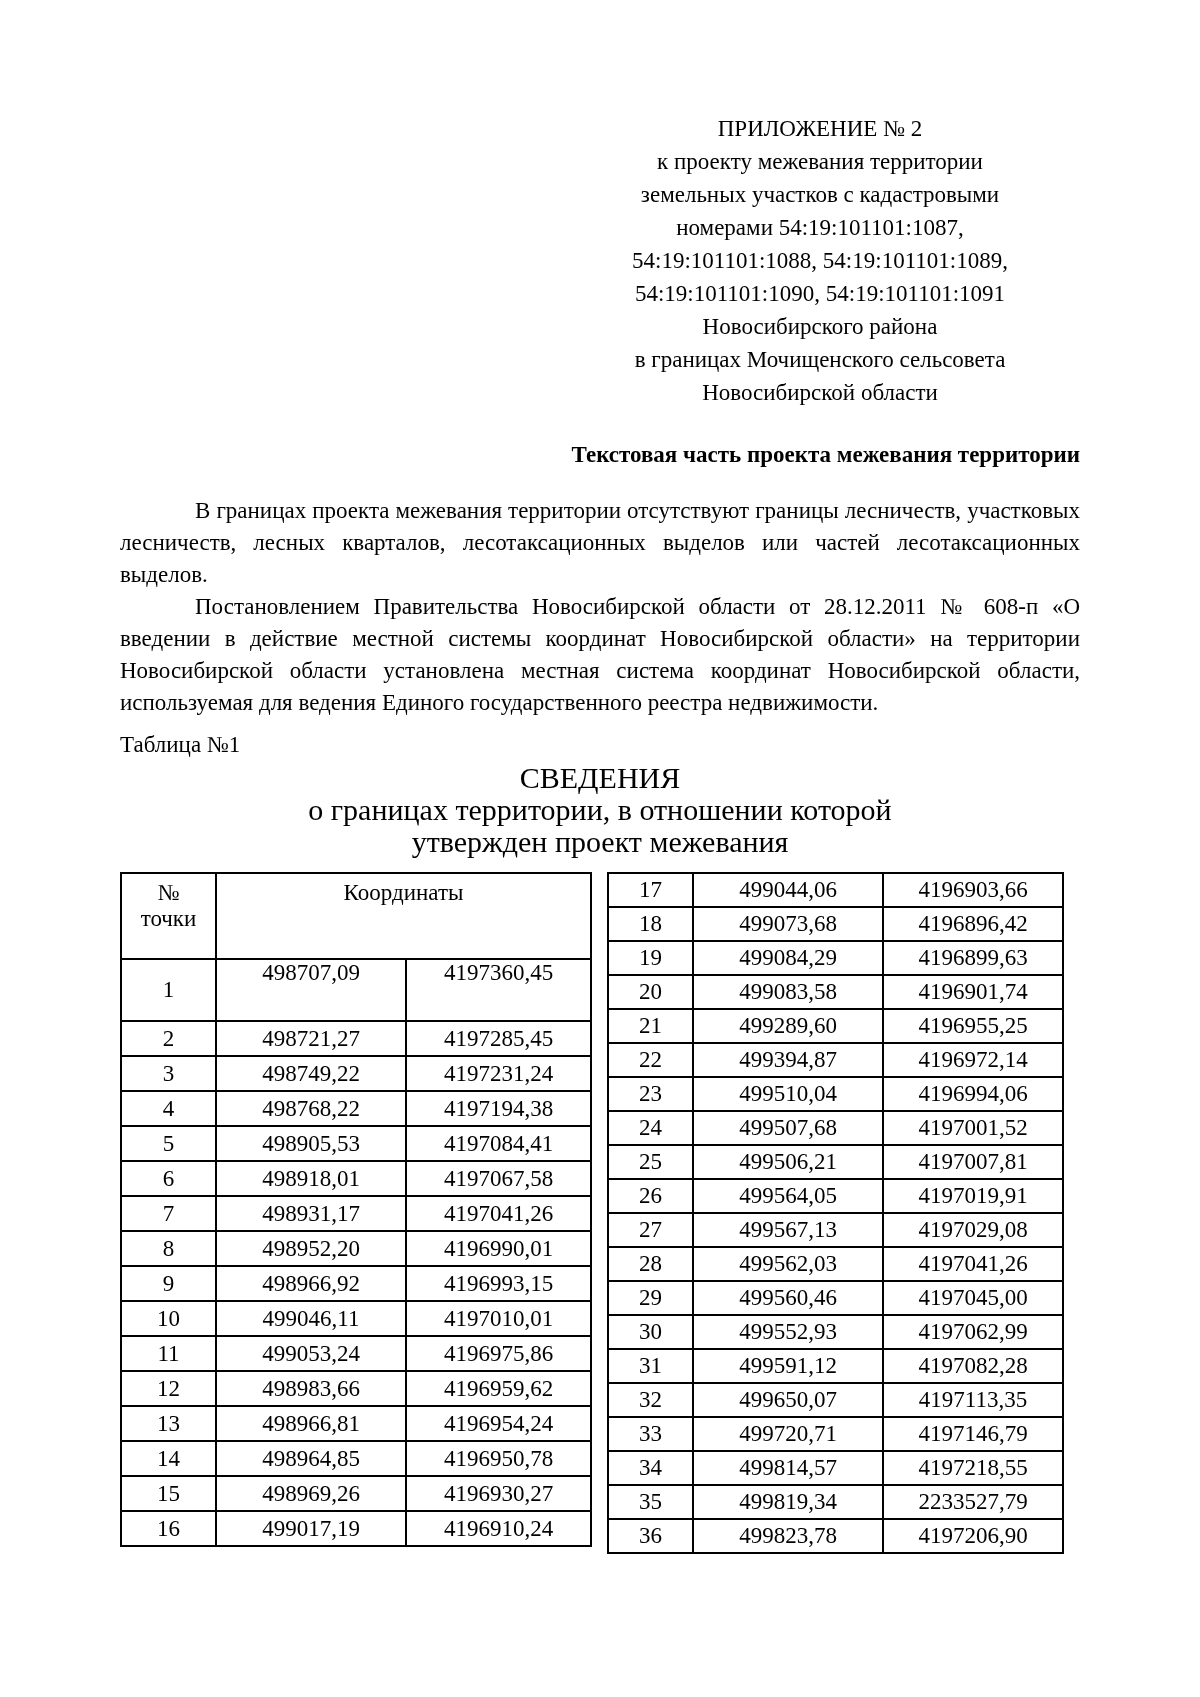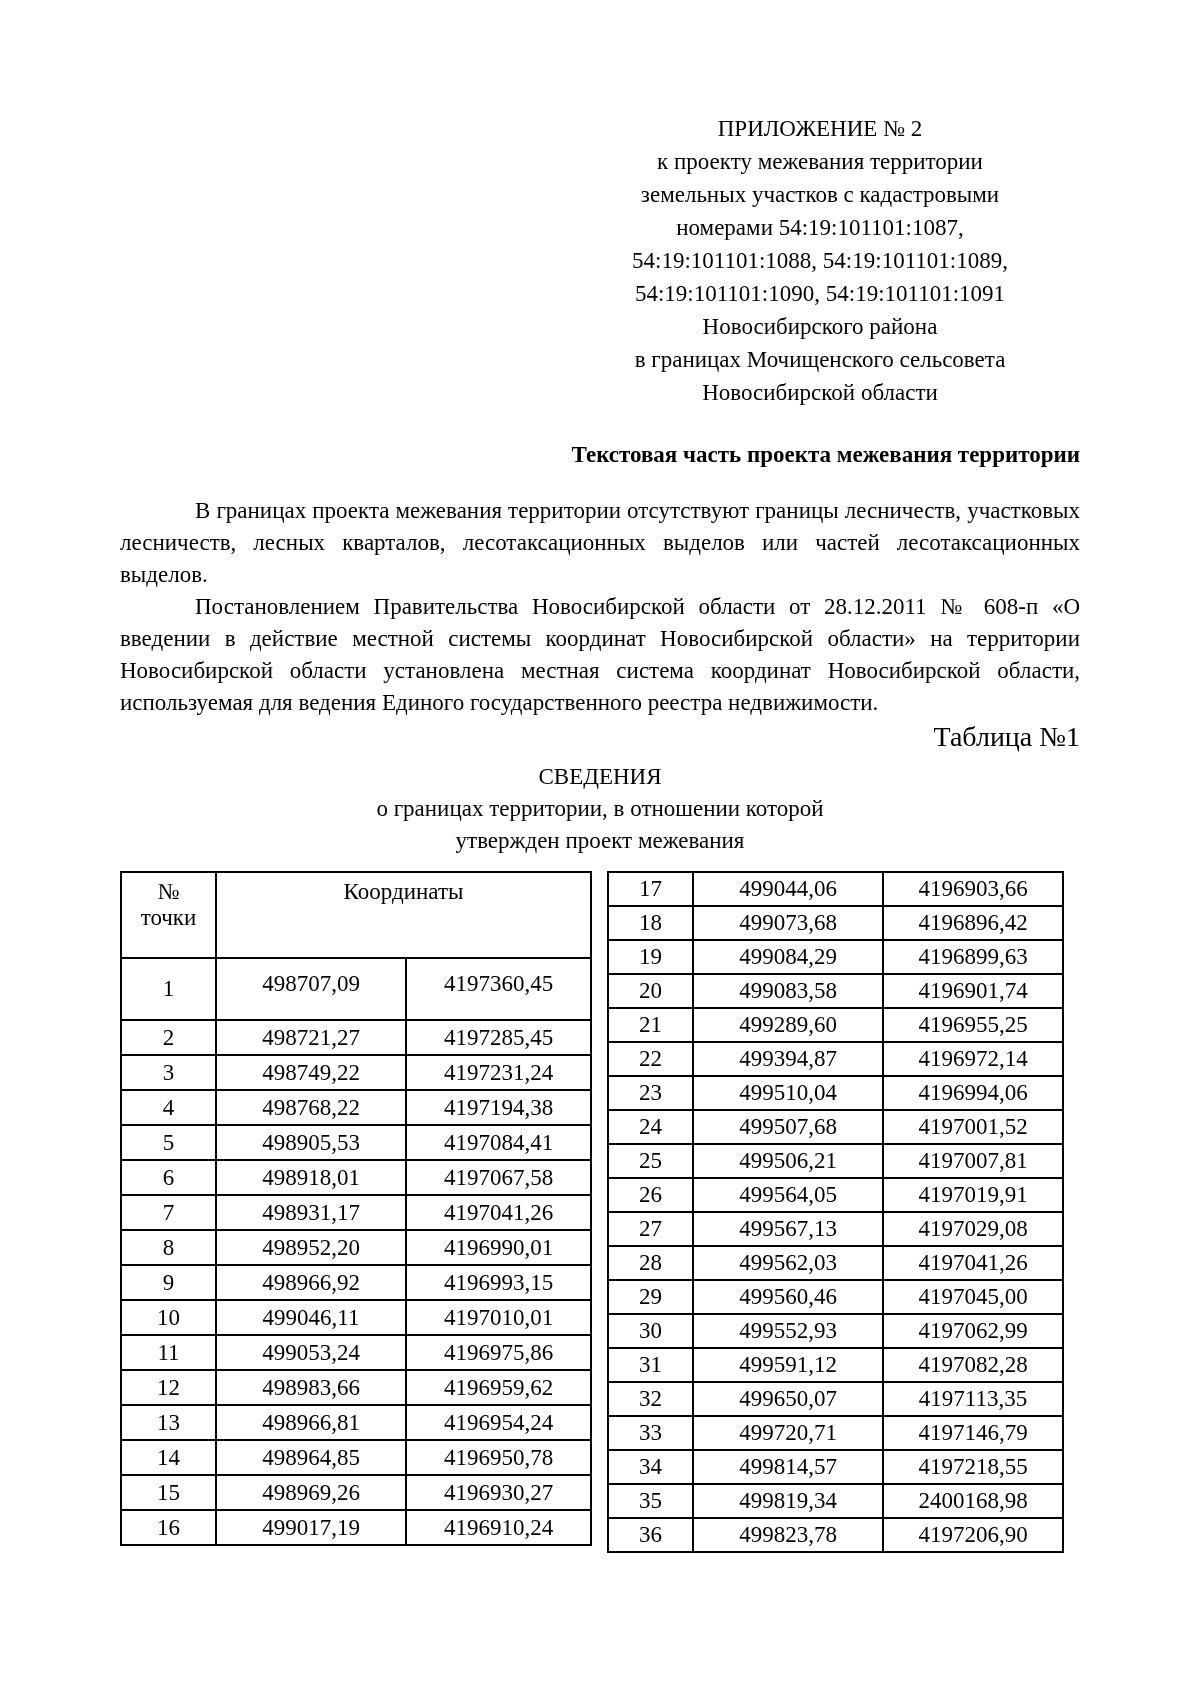--- a/index.html
+++ b/index.html
@@ -41,29 +41,29 @@
     margin-top: 24px;
     font-size: 23px;
     line-height: 32px;
     text-align: justify;
   }
   .body-text p {
     margin: 0;
     text-indent: 75px;
   }
   .table-label {
-    margin-top: 2px;
-    text-align: right;
-    font-size: 28px;
+    margin-top: 10px;
+    text-align: left;
+    font-size: 23px;
     line-height: 32px;
   }
   .table-title {
-    margin-top: 8px;
+    margin-top: 1px;
     text-align: center;
-    font-size: 23px;
+    font-size: 30px;
     line-height: 32px;
   }
   .tables-wrap {
     margin-top: 14px;
     display: flex;
     align-items: flex-start;
     gap: 15px;
   }
   table.coords {
     border-collapse: collapse;
@@ -81,21 +81,21 @@
   .left-table col.c-num   { width: 95px; }
   .left-table col.c-x     { width: 190px; }
   .left-table col.c-y     { width: 185px; }
   .left-table thead th {
     height: 86px;
     vertical-align: top;
     padding-top: 6px;
   }
   .left-table tbody tr { height: 35px; }
   .left-table tbody tr.tall-row { height: 62px; }
-  .left-table tbody tr.tall-row td { vertical-align: top; padding-top: 12px; }
+  .left-table tbody tr.tall-row td { vertical-align: top; padding-top: 0; }
   .left-table tbody tr.tall-row td:first-child { vertical-align: middle; padding-top: 2px; }
   
   .right-table col.c-num { width: 85px; }
   .right-table col.c-x   { width: 190px; }
   .right-table col.c-y   { width: 180px; }
   .right-table tbody tr { height: 34px; }
 </style>
 </head>
 <body>
 
@@ -319,21 +319,21 @@
             <td>4197146,79</td>
           </tr>
           <tr>
             <td>34</td>
             <td>499814,57</td>
             <td>4197218,55</td>
           </tr>
           <tr>
             <td>35</td>
             <td>499819,34</td>
-            <td>2400168,98</td>
+            <td>2233527,79</td>
           </tr>
           <tr>
             <td>36</td>
             <td>499823,78</td>
             <td>4197206,90</td>
           </tr>
         </tbody>
     </table>
 
   </div>

